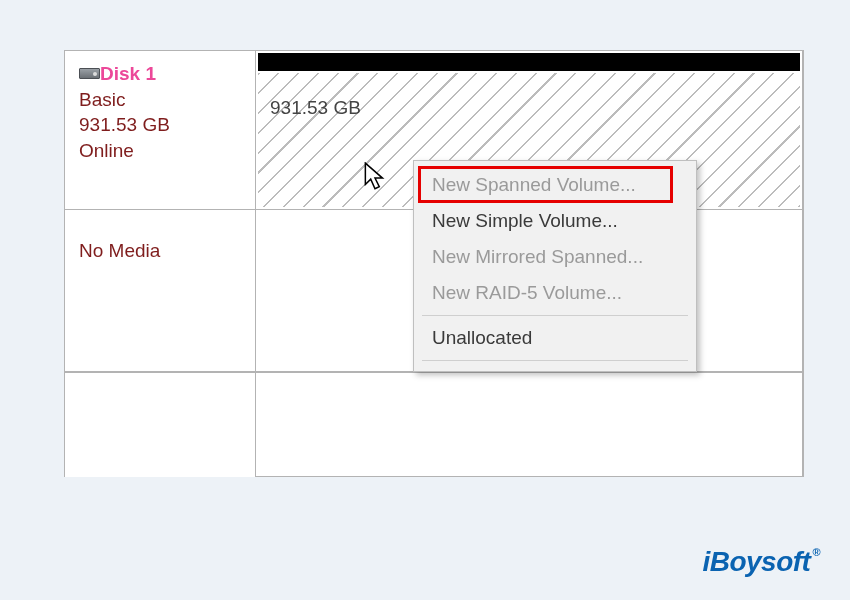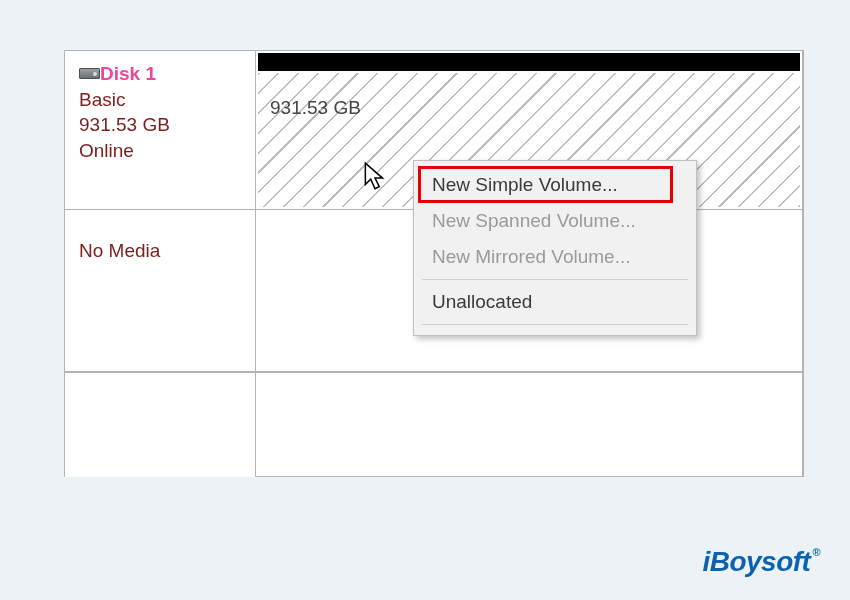--- a/index.html
+++ b/index.html
@@ -181,23 +181,24 @@
   </div>
 
   <div class="row blank">
     <div class="disk-label"></div>
     <div class="vol-area"></div>
   </div>
 
 </div>
 
 <div class="context-menu">
+  <div class="item disabled">New Spanned Volume...</div>
   <div class="item">New Simple Volume...</div>
-  <div class="item disabled">New Spanned Volume...</div>
-  <div class="item disabled">New Mirrored Volume...</div>
+  <div class="item disabled">New Mirrored Spanned...</div>
+  <div class="item disabled">New RAID-5 Volume...</div>
   <div class="sep"></div>
   <div class="item">Unallocated</div>
   <div class="sep"></div>
 </div>
 
 <div class="highlight-box"></div>
 
 <div class="cursor">
   <svg viewBox="0 0 20 28">
     <path d="M1 1 L1 21 L6 16 L10 25 L14 23 L10 15 L17 15 Z" fill="#fff" stroke="#000" stroke-width="1.4"></path>

